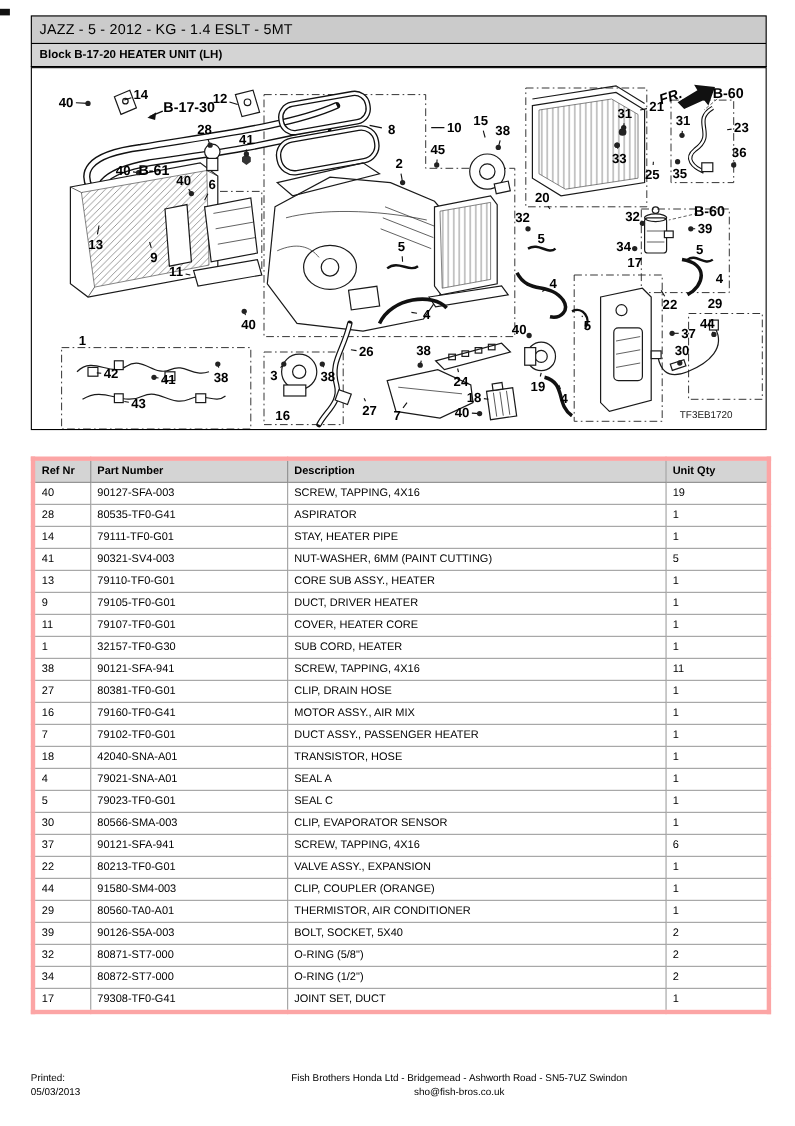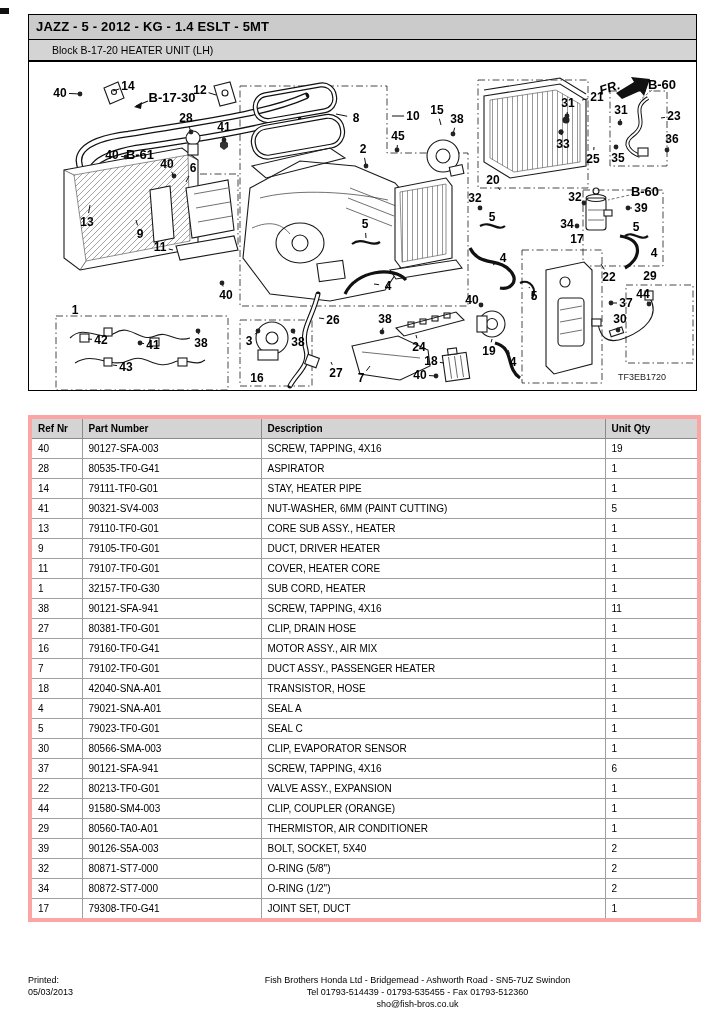--- a/index.html
+++ b/index.html
@@ -1,23 +1,23 @@
 <!DOCTYPE html>
 <html><head>
 <meta charset="utf-8">
 <style>
   html,body{margin:0;padding:0;background:#ffffff;}
   .page{position:relative;width:723px;height:1024px;background:#ffffff;
         font-family:"Liberation Sans","DejaVu Sans",sans-serif;color:#000;overflow:hidden;}
   .artifact{position:absolute;left:0;top:8px;width:9px;height:6px;background:#111;}
   .content{position:absolute;left:28px;top:14px;width:669px;}
   .bar1{box-sizing:border-box;border:1px solid #000;background:#cbcbcb;height:26px;
-        line-height:24px;font-size:13px;font-weight:bold;padding-left:7px;letter-spacing:.2px;}
+        line-height:24px;font-size:13px;font-weight:normal;padding-left:7px;letter-spacing:.2px;}
   .bar2{box-sizing:border-box;border:1px solid #000;border-top:none;background:#d4d4d4;height:21px;
-        line-height:20px;font-size:10.5px;font-weight:normal;padding-left:23px;}
+        line-height:20px;font-size:10.5px;font-weight:bold;padding-left:7px;}
   .diagram-box{box-sizing:border-box;border:1px solid #000;height:330px;background:#fff;}
   .diagram-box svg{display:block;}
   .tbl-wrap{margin-top:24px;}
   table.parts{width:669px;border-collapse:collapse;table-layout:fixed;font-size:10px;}
   table.parts th,table.parts td{border:1px solid #9f9f9f;height:19px;padding:0 4px 0 6px;
         text-align:left;font-weight:normal;white-space:nowrap;overflow:hidden;}
   table.parts{border:4px solid #fca5a5;}
   table.parts th{background:#d4d4d4;font-weight:bold;border-color:#8a8a8a;}
   col.c1{width:52px;}col.c2{width:179px;}col.c3{width:344px;}col.c4{width:94px;}
   .footer{margin-top:52px;display:flex;font-size:9px;line-height:12px;}
@@ -561,18 +561,17 @@
       </table>
     </div>
 
     <div class="footer">
       <div class="f-left">
         <div>Printed:</div>
         <div>05/03/2013</div>
       </div>
       <div class="f-center">
         <div>Fish Brothers Honda Ltd - Bridgemead - Ashworth Road - SN5-7UZ Swindon</div>
-        <div>Tel 01793-514439 - 01793-535455   -   Fax 01793-512360</div>
         <div>sho@fish-bros.co.uk</div>
       </div>
     </div>
   </div>
 </div>
 
 </body></html>

